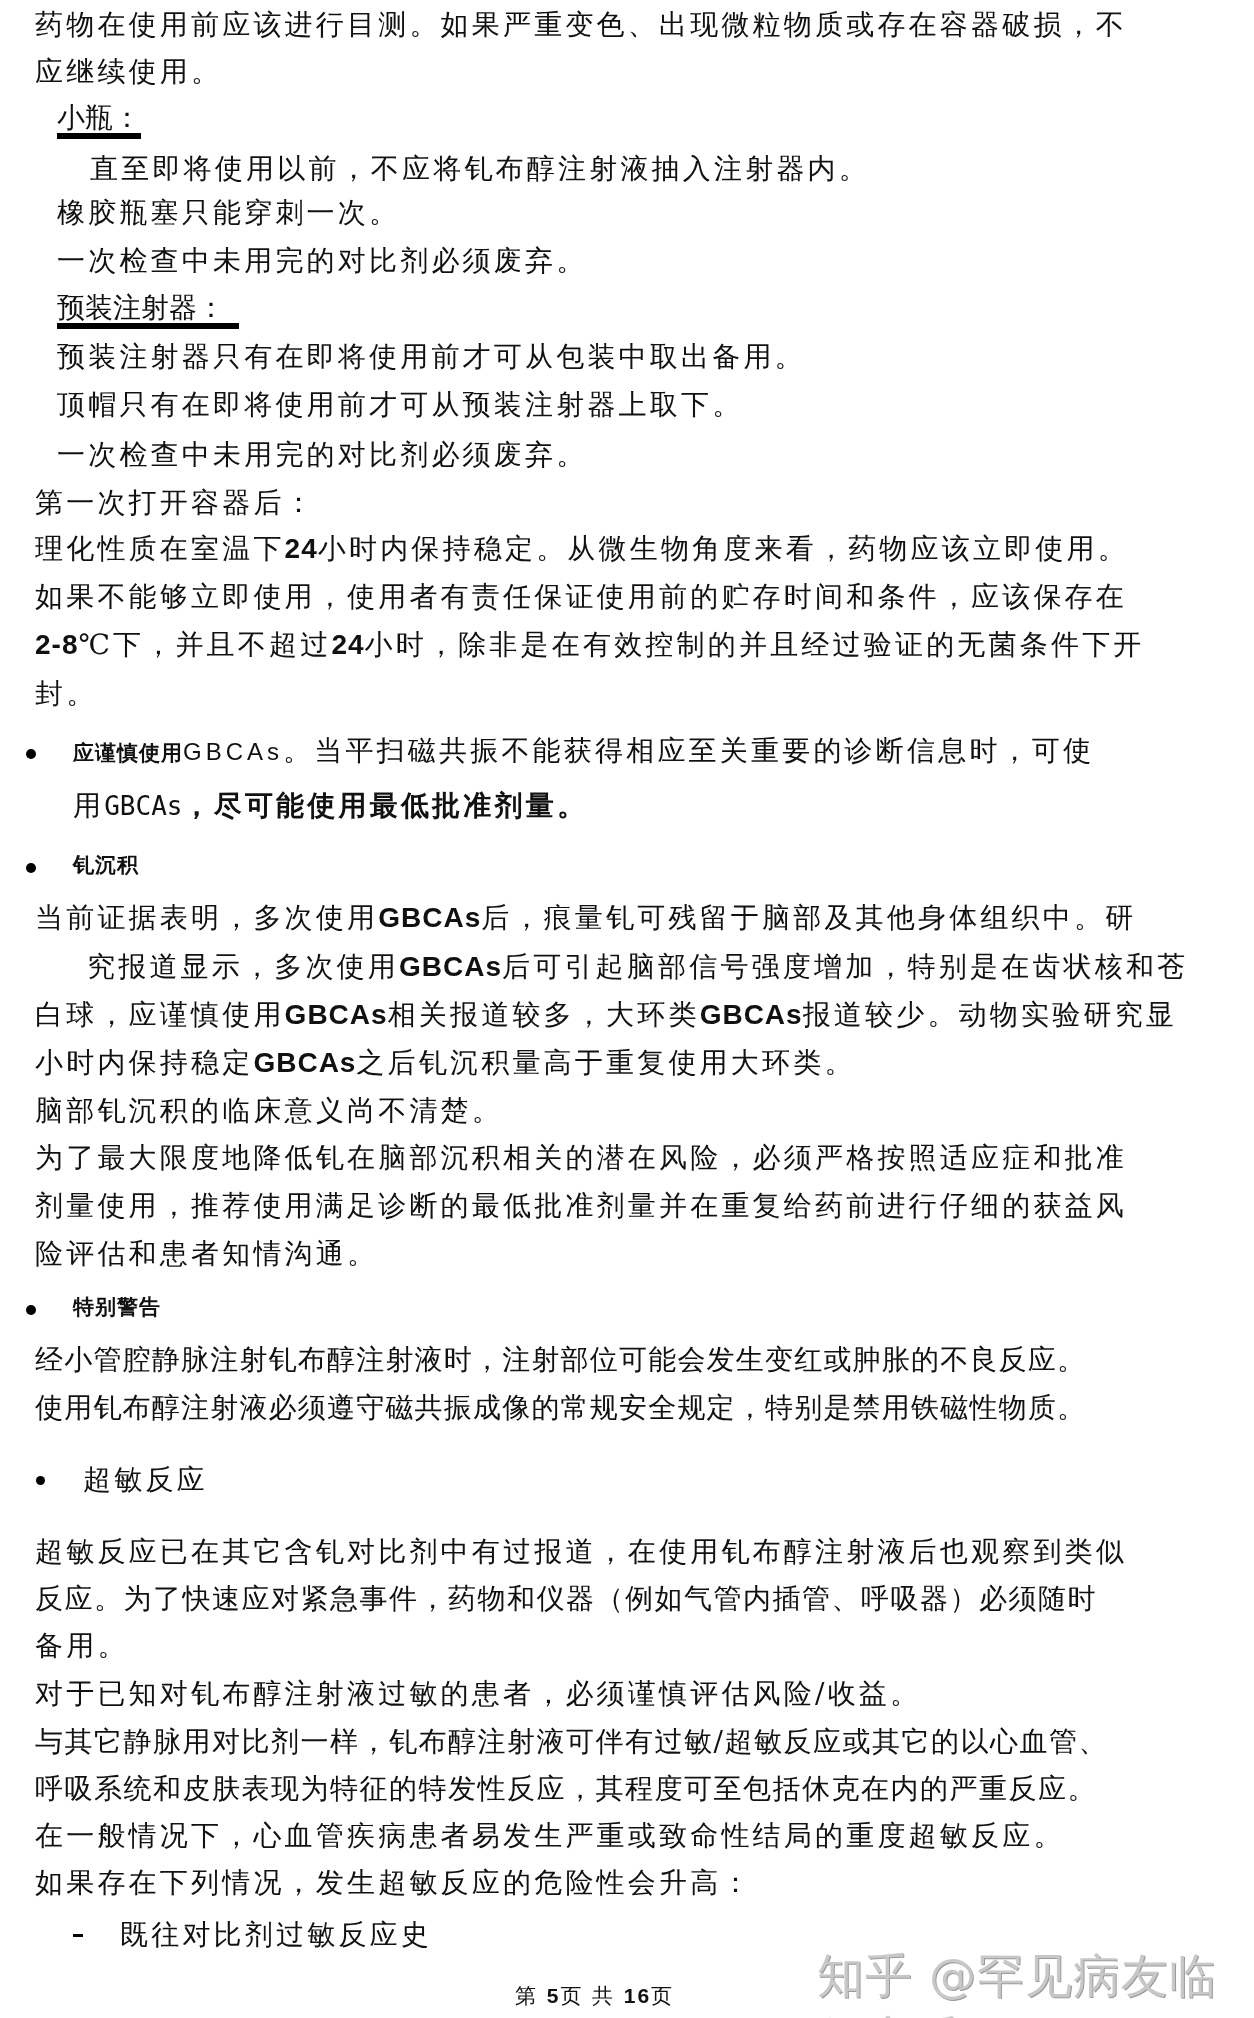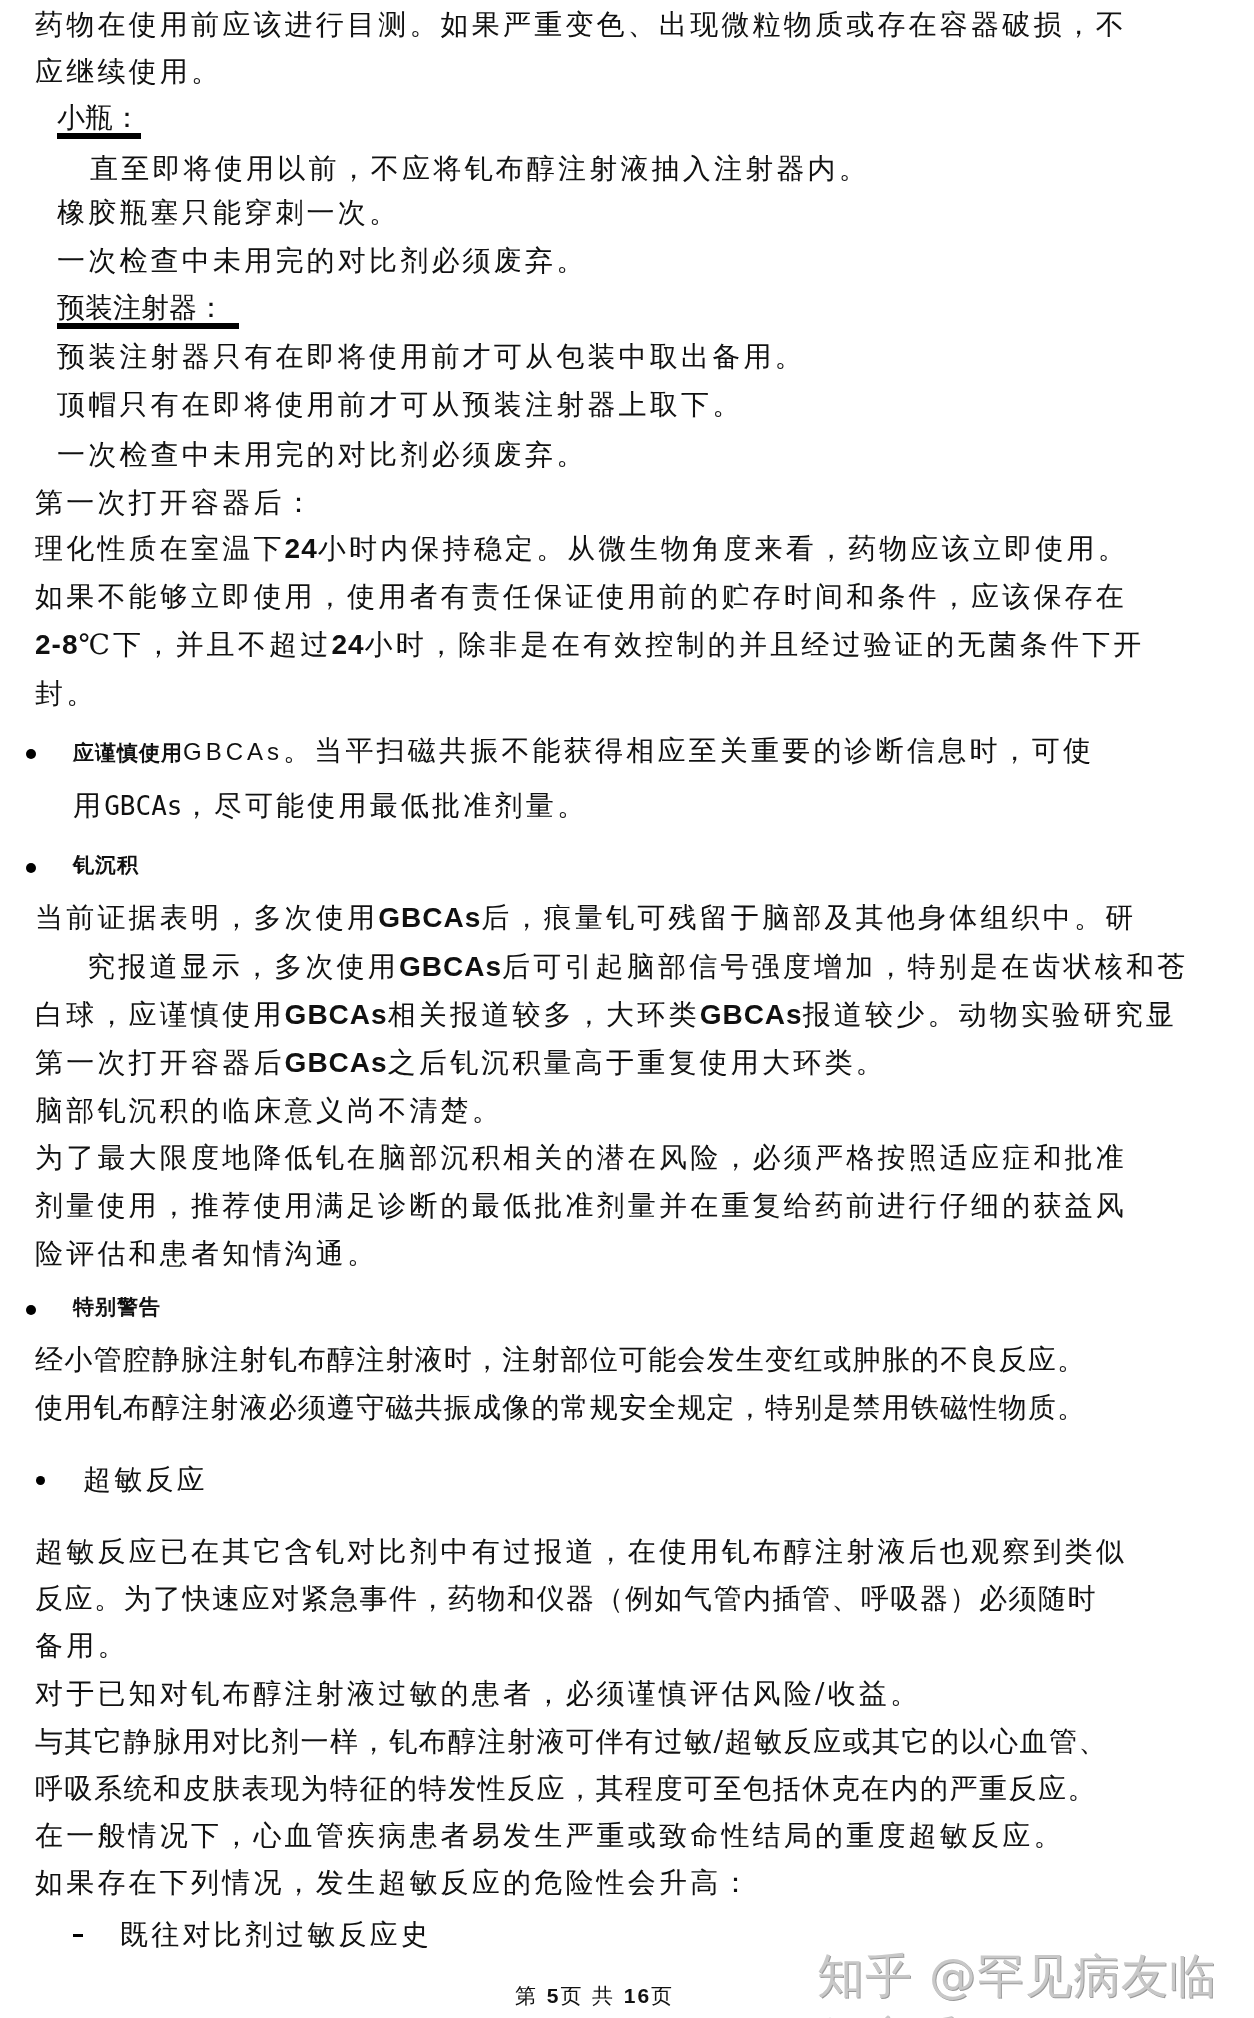--- a/index.html
+++ b/index.html
@@ -47,37 +47,37 @@
 <div class="ln" style="left:35px; top:628px;">
   <span class="lat">2-8</span><span>℃下，并且不超过</span><span class="lat">24</span><span>小时，除非是在有效控制的并且经过验证的无菌条件下开</span>
 </div>
 <div class="ln" style="left:35px; top:677px;">封。</div>
 
 <div class="bul" style="left:26px; top:749px;"></div>
 <div class="ln" style="left:73px; top:734px;">
   <span class="head">应谨慎使用</span><span class="lat3">GBCAs</span><span class="b" style="font-weight:normal;">。当平扫磁共振不能获得相应至关重要的诊断信息时，可使</span>
 </div>
 <div class="ln" style="left:73px; top:789px;">
-  <span class="b" style="font-weight:normal;">用</span><span class="lat2">GBCAs</span><span class="b" style="font-weight:normal;">，尽可能使用最低批准剂量。</span>
+  <span class="b" style="font-weight:normal;">用</span><span class="lat2">GBCAs</span><span class="b" style="font-weight:bold;">，尽可能使用最低批准剂量。</span>
 </div>
 
 <div class="bul" style="left:26px; top:863px;"></div>
 <div class="ln head" style="left:73px; top:848px;">钆沉积</div>
 
 <div class="ln" style="left:35px; top:901px;">
   <span>当前证据表明，多次使用</span><span class="lat">GBCAs</span><span>后，痕量钆可残留于脑部及其他身体组织中。研</span>
 </div>
 <div class="ln" style="left:43px; top:950px;margin-left:44px;">
   <span>究报道显示，多次使用</span><span class="lat">GBCAs</span><span>后可引起脑部信号强度增加，特别是在齿状核和苍</span>
 </div>
 <div class="ln" style="left:35px; top:998px;">
   <span>白球，应谨慎使用</span><span class="lat">GBCAs</span><span>相关报道较多，大环类</span><span class="lat">GBCAs</span><span>报道较少。动物实验研究显</span>
 </div>
 <div class="ln" style="left:35px; top:1046px;">
-  <span>第一次打开容器后</span><span class="lat">GBCAs</span><span>之后钆沉积量高于重复使用大环类。</span>
+  <span>小时内保持稳定</span><span class="lat">GBCAs</span><span>之后钆沉积量高于重复使用大环类。</span>
 </div>
 <div class="ln" style="left:35px; top:1094px;">脑部钆沉积的临床意义尚不清楚。</div>
 <div class="ln" style="left:35px; top:1141px;">为了最大限度地降低钆在脑部沉积相关的潜在风险，必须严格按照适应症和批准</div>
 <div class="ln" style="left:35px; top:1189px;">剂量使用，推荐使用满足诊断的最低批准剂量并在重复给药前进行仔细的获益风</div>
 <div class="ln" style="left:35px; top:1237px;">险评估和患者知情沟通。</div>
 
 <div class="bul" style="left:26px; top:1305px;"></div>
 <div class="ln head" style="left:73px; top:1290px;">特别警告</div>
 <div class="ln" style="left:35px; top:1343px; letter-spacing:1.2px;">经小管腔静脉注射钆布醇注射液时，注射部位可能会发生变红或肿胀的不良反应。</div>
 <div class="ln" style="left:35px; top:1391px; letter-spacing:1.2px;">使用钆布醇注射液必须遵守磁共振成像的常规安全规定，特别是禁用铁磁性物质。</div>

